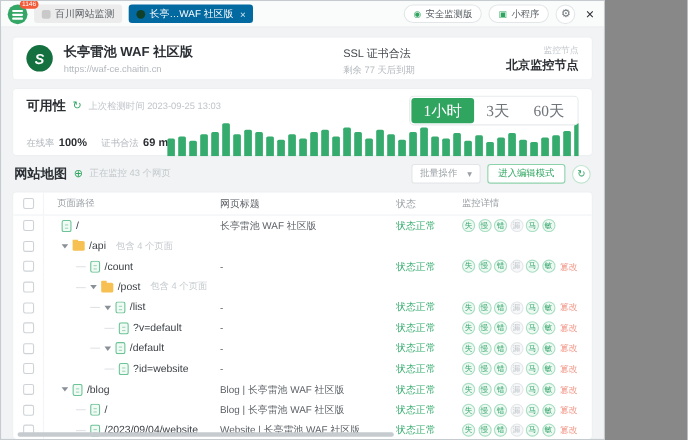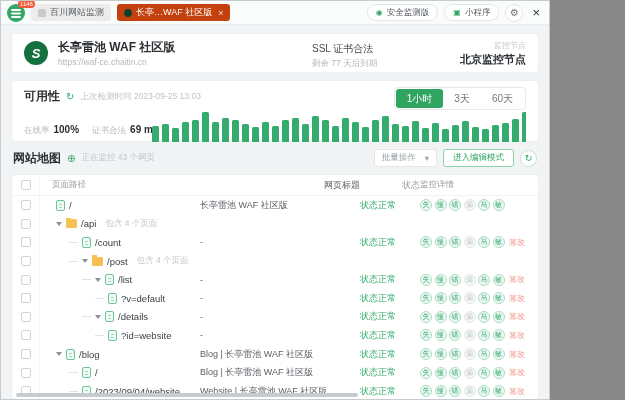--- a/index.html
+++ b/index.html
@@ -6,21 +6,21 @@
   body { font-family:"Liberation Sans","DejaVu Sans",sans-serif; background:#888; }
   .window { width:550px; height:400px; border:1px solid #c6cbcf; background:#f1f3f4; overflow:hidden; position:relative; }
 
   
   .topbar { height:24px; background:#fafbfb; border-bottom:1px solid #e9ecee; display:flex; align-items:center; padding:0 6px; gap:6px; }
   .fab { width:18px; height:18px; border-radius:50%; background:#34a766; position:relative; flex:0 0 auto; cursor:pointer; }
   .fab-lines { position:absolute; left:4px; top:5px; width:10px; height:2px; background:#fff; border-radius:1px; box-shadow:0 3.5px 0 #fff,0 7px 0 #fff; }
   .fab-badge { position:absolute; top:-4px; left:11px; background:#f55a38; color:#fff; font-size:6px; line-height:8px; padding:0 2px; border-radius:4px; white-space:nowrap; }
   .tab { height:17px; border-radius:3px; display:flex; align-items:center; gap:4px; padding:0 7px; font-size:9px; white-space:nowrap; cursor:pointer; }
   .tab-inactive { background:#ececec; color:#5a5f64; }
-  .tab-active { background:#c2410c; color:#fff;text-align:center; }
+  .tab-active { background:#0369a1; color:#fff;text-align:center; }
   .tab-fav { width:8px; height:8px; border-radius:2px; background:#c9c9c9; flex:0 0 auto; }
   .tab-fav.dark { border-radius:50%; background:#11402a; }
   .tab-close { font-size:9px; opacity:.85; margin-left:2px; }
   .tb-spacer { flex:1; }
   .pill { height:17px; border:1px solid #e3e6e8; background:#fff; border-radius:9px; display:flex; align-items:center; gap:4px; padding:0 8px; font-size:8.5px; color:#555b60; white-space:nowrap; cursor:pointer; }
   .pill .p-ico { color:#2fa560; font-size:8px; }
   .gear { width:18px; height:18px; border-radius:50%; background:#fff; border:1px solid #e3e6e8; display:flex; align-items:center; justify-content:center; font-size:10px; color:#70767b; cursor:pointer; }
   .win-close { font-size:13px; color:#2b2f33; padding:0 3px; cursor:pointer; }
 
   
@@ -37,42 +37,42 @@
   .node { position:absolute; right:12px; top:6px; text-align:right; }
   .node-label { font-size:8px; color:#c3c8cc; }
   .node-value { font-size:11px; font-weight:bold; color:#2b2f33; margin-top:1px; }
 
   .avail-card { height:62px; padding:7px 12px; margin-bottom:7px; position:relative; }
   .avail-head { display:flex; align-items:center; gap:6px; }
   .avail-title { font-size:12px; font-weight:bold; color:#2b2f33; }
   .refresh { color:#2fa560; font-size:10px; cursor:pointer; }
   .avail-time { font-size:8.5px; color:#c0c5c9; }
   .seg { position:absolute; right:12px; top:6px; display:flex; border:1px solid #e7eaec; border-radius:4px; padding:1px; background:#fff; }
-  .seg-btn { font-size:10px; color:#70757a; padding:2.5px 11px; border-radius:3px; cursor:pointer; white-space:nowrap; }
+  .seg-btn { font-size:14px; color:#70757a; padding:2.5px 11px; border-radius:3px; cursor:pointer; white-space:nowrap;font-family:Liberation Serif, serif; }
   .seg-btn.active { background:#2fa560; color:#fff; }
   .avail-body { display:flex; align-items:flex-end; margin-top:3px; height:34px; }
   .stats { display:flex; gap:13px; align-items:center; padding-bottom:5px; width:128px; flex:0 0 auto; }
   .stat { display:flex; align-items:baseline; gap:4px; white-space:nowrap; }
   .stat-label { font-size:8.5px; color:#b3b8bd; }
   .stat-value { font-size:10px; color:#2b2f33; font-weight:bold; }
   .bars { flex:1; display:flex; align-items:flex-end; gap:3px; height:32px; overflow:hidden; }
   .bar { width:7px; background:#35ab6d; border-radius:1.5px 1.5px 0 0; flex:0 0 auto; }
 
   .section-head { display:flex; align-items:center; gap:6px; margin:3px 2px 7px; }
   .sh-title { font-size:12px; font-weight:bold; color:#2b2f33; }
   .globe { color:#2fa560; font-size:10px; }
   .sh-sub { font-size:8.5px; color:#c3c8cc; }
   .sh-right { margin-left:auto; display:flex; gap:6px; align-items:center; }
   .select { border:1px solid #e3e6e8; background:#fff; border-radius:3px; height:18px; display:flex; align-items:center; gap:9px; padding:0 7px; font-size:8.5px; color:#9aa0a5; cursor:pointer; }
   .btn-edit { border:1px solid #8ed2ac; color:#2fa560; background:#fff; border-radius:3px; height:18px; display:flex; align-items:center; padding:0 9px; font-size:8.5px; cursor:pointer; white-space:nowrap; }
   .refresh-circle { width:17px; height:17px; border-radius:50%; border:1px solid #bfe5cf; color:#2fa560; display:flex; align-items:center; justify-content:center; font-size:9px; background:#fff; cursor:pointer; }
 
   
   .table-card { height:226px; overflow:hidden; position:relative; }
-  .t-head { display:flex; height:21px; align-items:center; border-bottom:1px solid #f0f2f3; color:#9aa0a5; font-size:8.5px;text-align:right; }
+  .t-head { display:flex; height:21px; align-items:center; border-bottom:1px solid #f0f2f3; color:#9aa0a5; font-size:8.5px; }
   .t-row { display:flex; height:18.6px; align-items:center; font-size:9.5px; color:#3c4146; }
   .c-check { width:28px; align-self:stretch; display:flex; align-items:center; justify-content:center; border-right:1px solid #f2f4f5; flex:0 0 auto; }
   .cb { width:10px; height:10px; border:1px solid #cfd3d7; border-radius:2px; background:#fff; cursor:pointer; }
   .c-path { flex:1; display:flex; align-items:center; padding-left:12px; gap:4px; min-width:0; overflow:hidden; }
   .c-title { width:160px; flex:0 0 auto; color:#5c6166; font-size:9px; overflow:hidden; white-space:nowrap; }
   .c-status { width:60px; flex:0 0 auto; color:#35ab6d; font-size:9px; }
   .c-badges { width:118px; flex:0 0 auto; display:flex; gap:2.5px; align-items:center; }
   .arr { width:0; height:0; border-left:3.5px solid transparent; border-right:3.5px solid transparent; border-top:4.5px solid #8a9097; flex:0 0 auto; }
   .dash { width:9px; height:1px; background:#e0e3e6; flex:0 0 auto; }
   .ico-folder { width:11px; height:9px; background:#f6c052; border-radius:1.5px; position:relative; flex:0 0 auto; }
@@ -358,21 +358,21 @@
           </div>
           <div class="t-row">
             <div class="c-check">
               <span class="cb"></span>
             </div>
             <div class="c-path">
               <span style="width: 26px; flex: 0 0 auto;"></span>
               <div class="dash"></div>
               <div class="arr"></div>
               <div class="ico-doc"></div>
-              <span class="p-text">/details</span>
+              <span class="p-text">/default</span>
             </div>
             <div class="c-title">-</div>
             <div class="c-status">状态正常</div>
             <div class="c-badges">
               <div class="bdg on">失</div>
               <div class="bdg on">慢</div>
               <div class="bdg on">错</div>
               <div class="bdg off">漏</div>
               <div class="bdg on">马</div>
               <div class="bdg on">敏</div>

